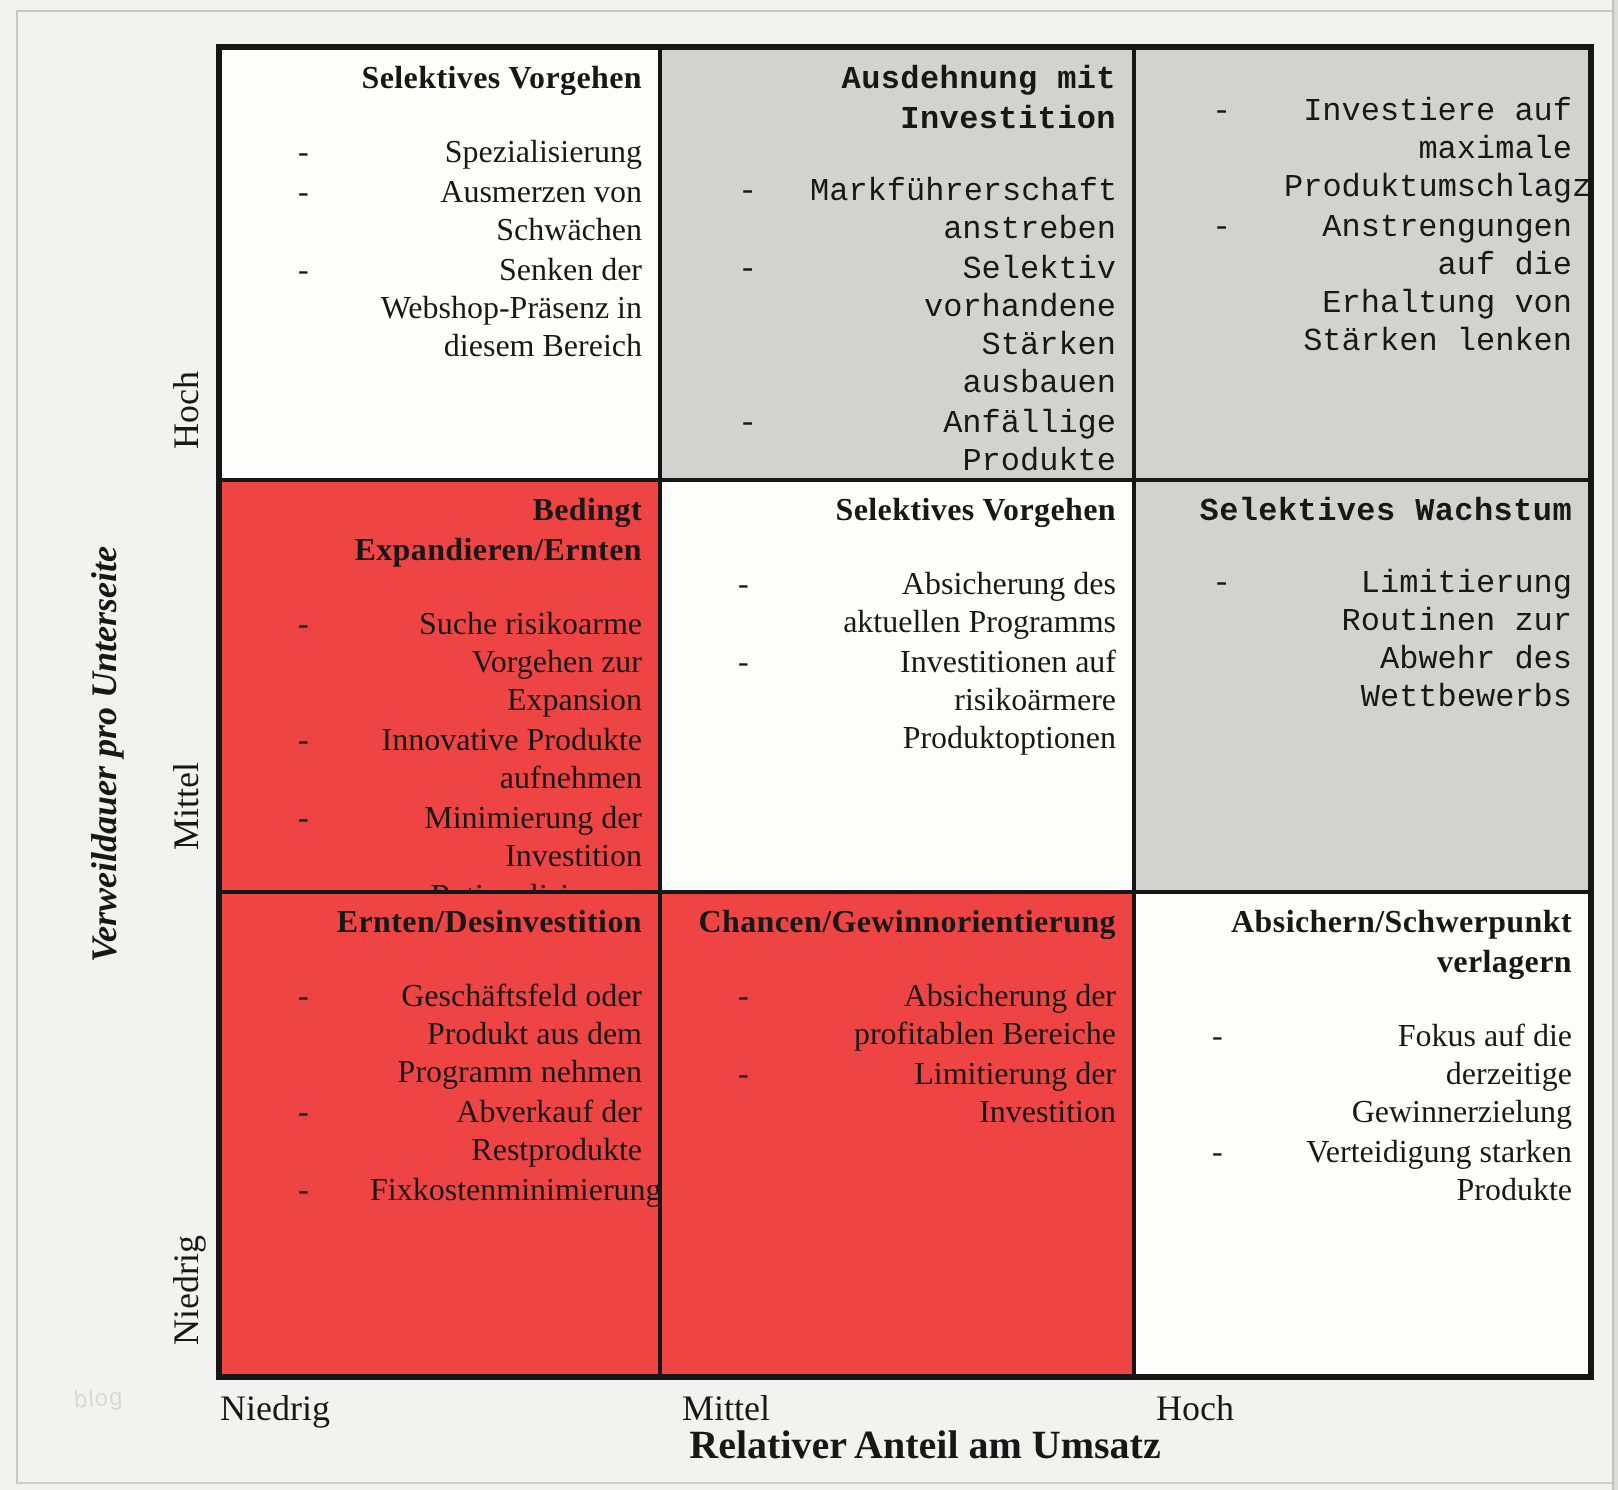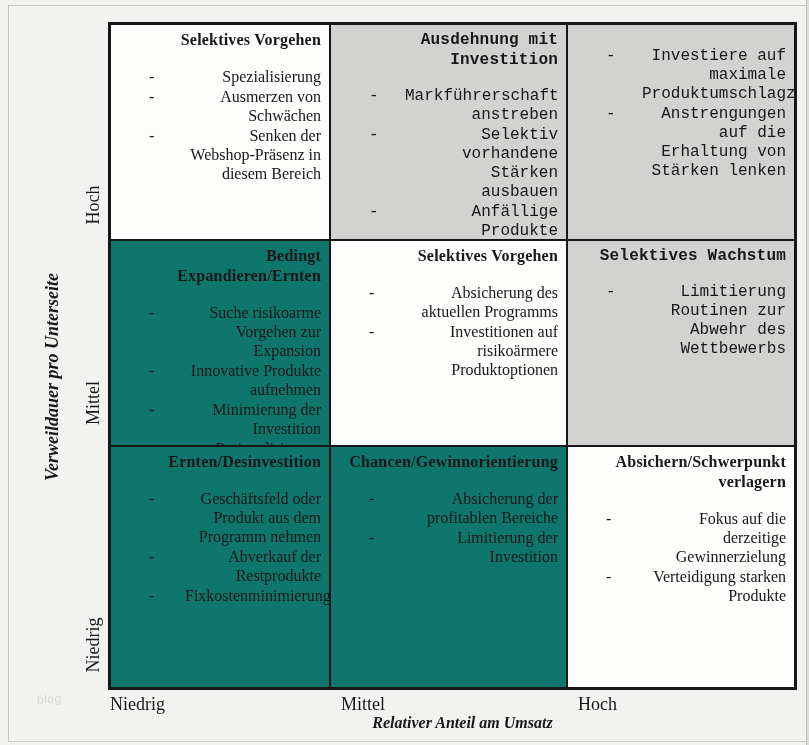--- a/index.html
+++ b/index.html
@@ -24,21 +24,21 @@
     grid-template-columns:220px 237px auto;
     grid-template-rows:216px 206px auto;
     text-align:right;
   }
   .cell{
     box-sizing:border-box;border:1px solid #161616;
     padding:5px 8px 4px 8px;overflow:hidden;
   }
   .shade-white{background:#fdfdfc;}
   .shade-light{background:#d2d2d1;font-family:Liberation Mono, monospace;}
-  .shade-dark{background:#0f766e;}
+  .shade-dark{background:#ef4444;}
 
   .cell-title{
     font-weight:bold;font-size:16px;line-height:20px;letter-spacing:.2px;
   }
   .cell-list{
     list-style:none;margin:17px 0 0 0;padding:0;
     font-size:16px;line-height:19px;
   }
   .cell-list li{
     position:relative;padding-left:66px;margin:0 0 1px 0;
@@ -63,22 +63,22 @@
     transform:rotate(-90deg);
   }
   .xtick{
     position:absolute;top:693px;font-size:18px;line-height:22px;
   }
   .xtick.niedrig{left:110px;}
   .xtick.mittel{left:341px;}
   .xtick.hoch{left:578px;}
   .xtitle{
     position:absolute;left:118px;top:712px;width:689px;
-    text-align:center;font-size:16px;line-height:22px;
-    font-weight:bold;font-style:italic;
+    text-align:center;font-size:20px;line-height:22px;
+    font-weight:bold;
   }
 
   .watermark{
     position:absolute;left:37px;top:692px;
     font-size:12px;color:#d9d9d7;letter-spacing:.5px;
     font-family:"Liberation Sans","DejaVu Sans",sans-serif;
     transform:rotate(-4deg);
   }
 </style>
 </head>

